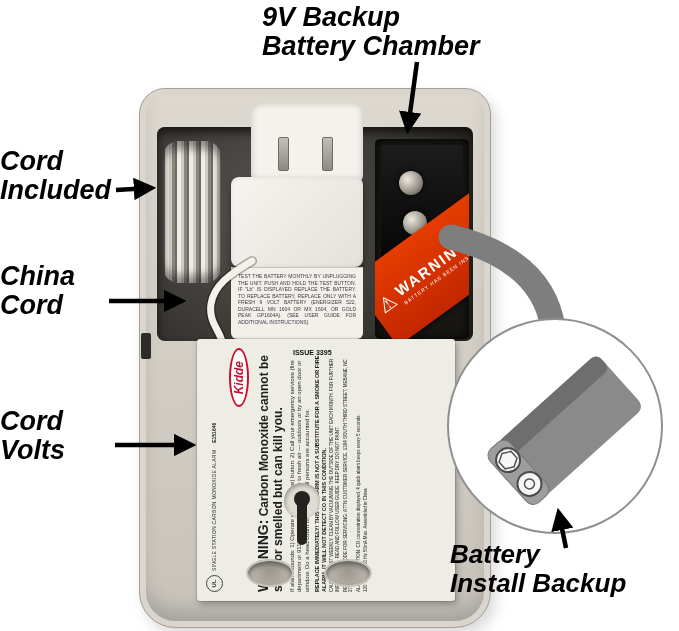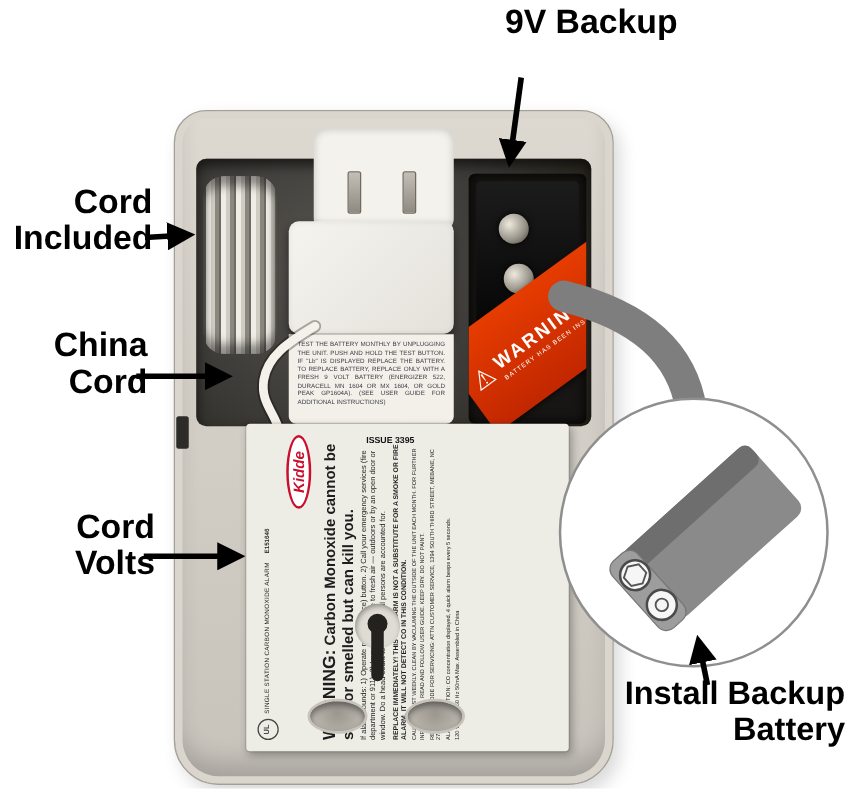--- a/index.html
+++ b/index.html
@@ -80,21 +80,21 @@
 
   
   .inset{position:absolute;left:447px;top:318px;width:212px;height:212px;border-radius:50%;
     background:#fff;border:2px solid #8f8f8f;z-index:6;overflow:hidden;}
 
   
   .swoosh-svg{position:absolute;left:0;top:0;z-index:5;pointer-events:none;}
   .arrows-svg{position:absolute;left:0;top:0;z-index:8;pointer-events:none;}
 
   
-  .callout{position:absolute;z-index:9;font-weight:bold;font-size:27px;line-height:29px;text-align:right;}
+  .callout{position:absolute;z-index:9;font-weight:bold;font-size:27px;line-height:29px;text-align:left;font-style:italic;}
   .callout span{display:block;}
   .co-battery{left:262px;top:3px;width:280px;}
   .co-cordstorage{left:0px;top:147px;width:122px;}
   .co-powercord{left:0px;top:262px;width:118px;}
   .co-cordrecess{left:0px;top:407px;width:124px;}
   .co-install{left:450px;top:540px;width:226px;font-size:26px;line-height:29px;}
   .co-install .normal{font-weight:normal;}
 </style>
 </head>
 <body>
@@ -190,31 +190,32 @@
     </defs>
     <line x1="417" y1="62" x2="408" y2="128" stroke="#000" stroke-width="4.5" marker-end="url(#ah)"></line>
     <line x1="116" y1="190" x2="150" y2="188" stroke="#000" stroke-width="4.5" marker-end="url(#ah)"></line>
     <line x1="109" y1="301" x2="180" y2="301" stroke="#000" stroke-width="4.5" marker-end="url(#ah)"></line>
     <line x1="115" y1="445" x2="190" y2="445" stroke="#000" stroke-width="4.5" marker-end="url(#ah)"></line>
     <line x1="566" y1="548" x2="559" y2="514" stroke="#000" stroke-width="4.5" marker-end="url(#ah)"></line>
   </svg>
 
   <div class="callout co-battery">
     <span>9V Backup</span>
+    <span>Battery Chamber</span>
   </div>
   <div class="callout co-cordstorage">
     <span>Cord</span>
     <span>Included</span>
   </div>
   <div class="callout co-powercord">
     <span>China</span>
     <span>Cord</span>
   </div>
   <div class="callout co-cordrecess">
     <span>Cord</span>
     <span>Volts</span>
   </div>
   <div class="callout co-install">
+    <span>Battery</span>
     <span>Install Backup</span>
-    <span>Battery</span>
   </div>
 
 </div>
 
 </body></html>

